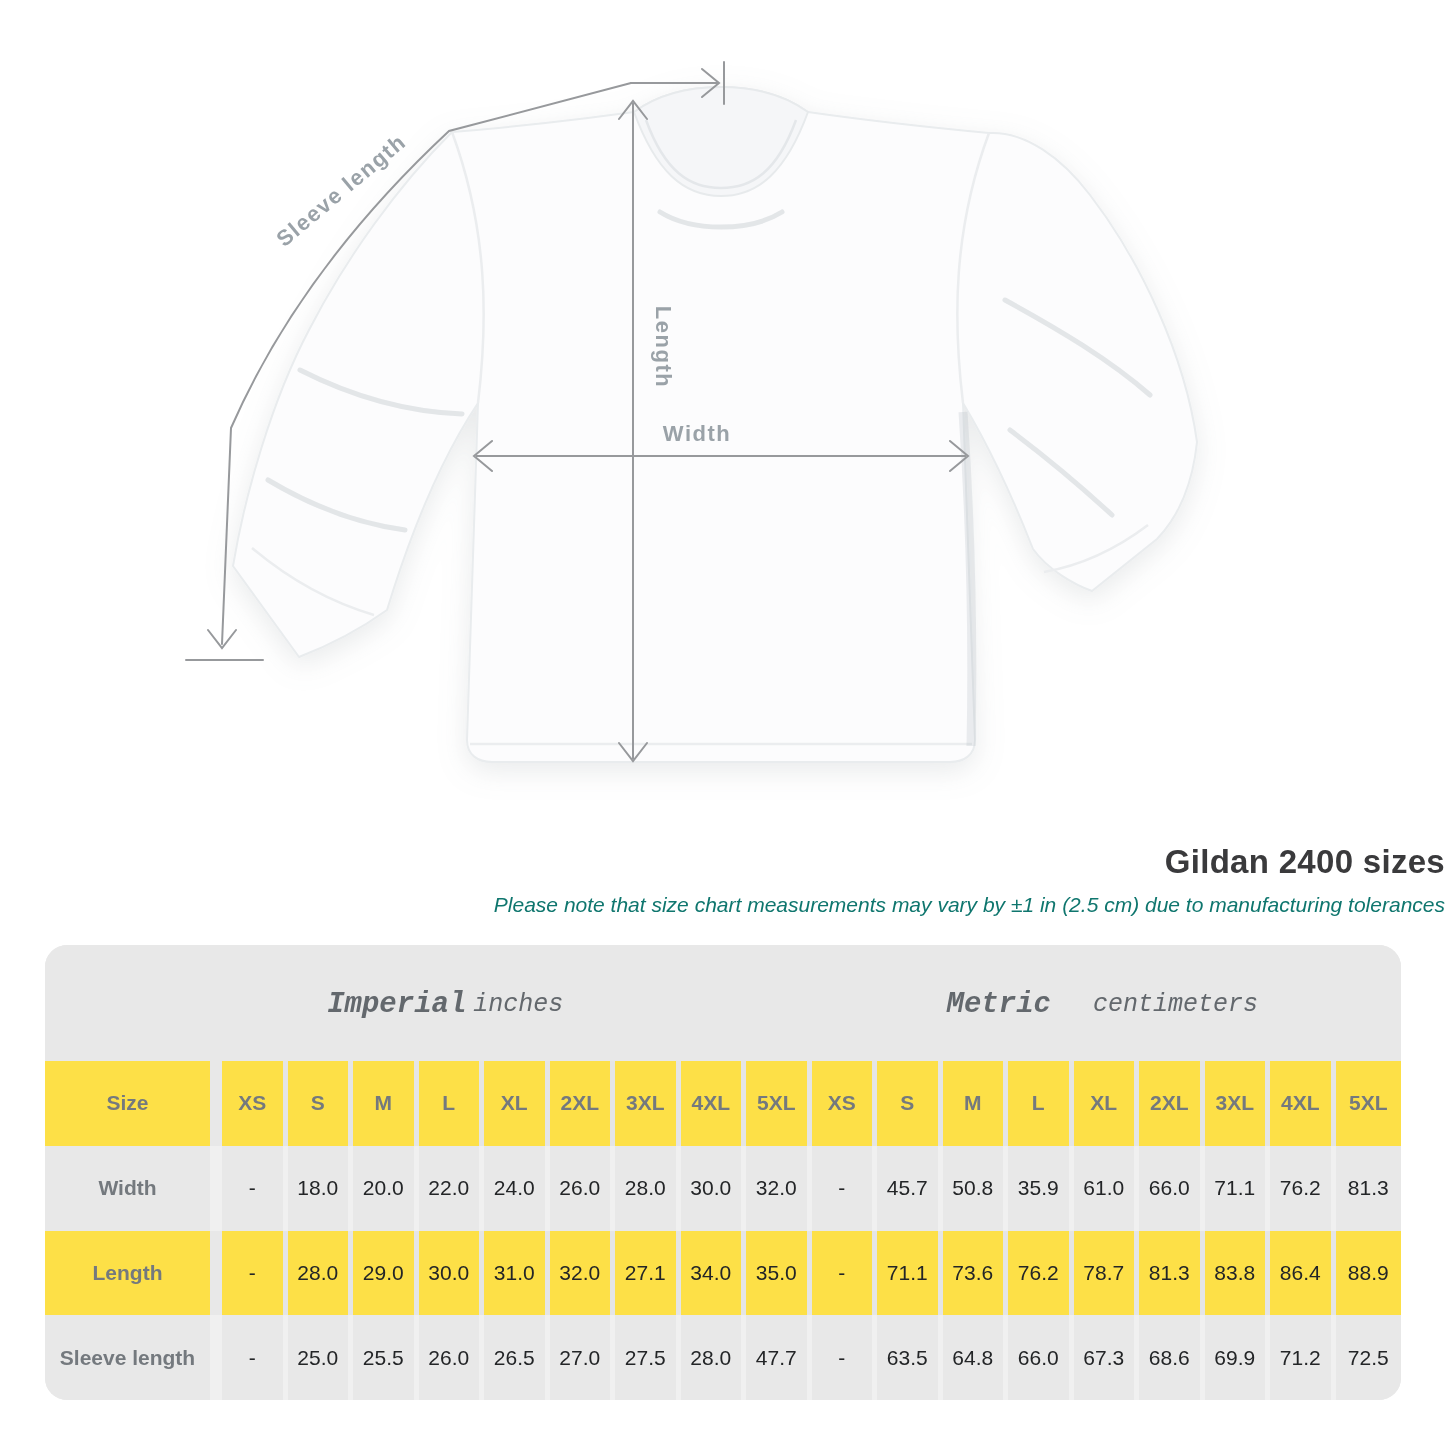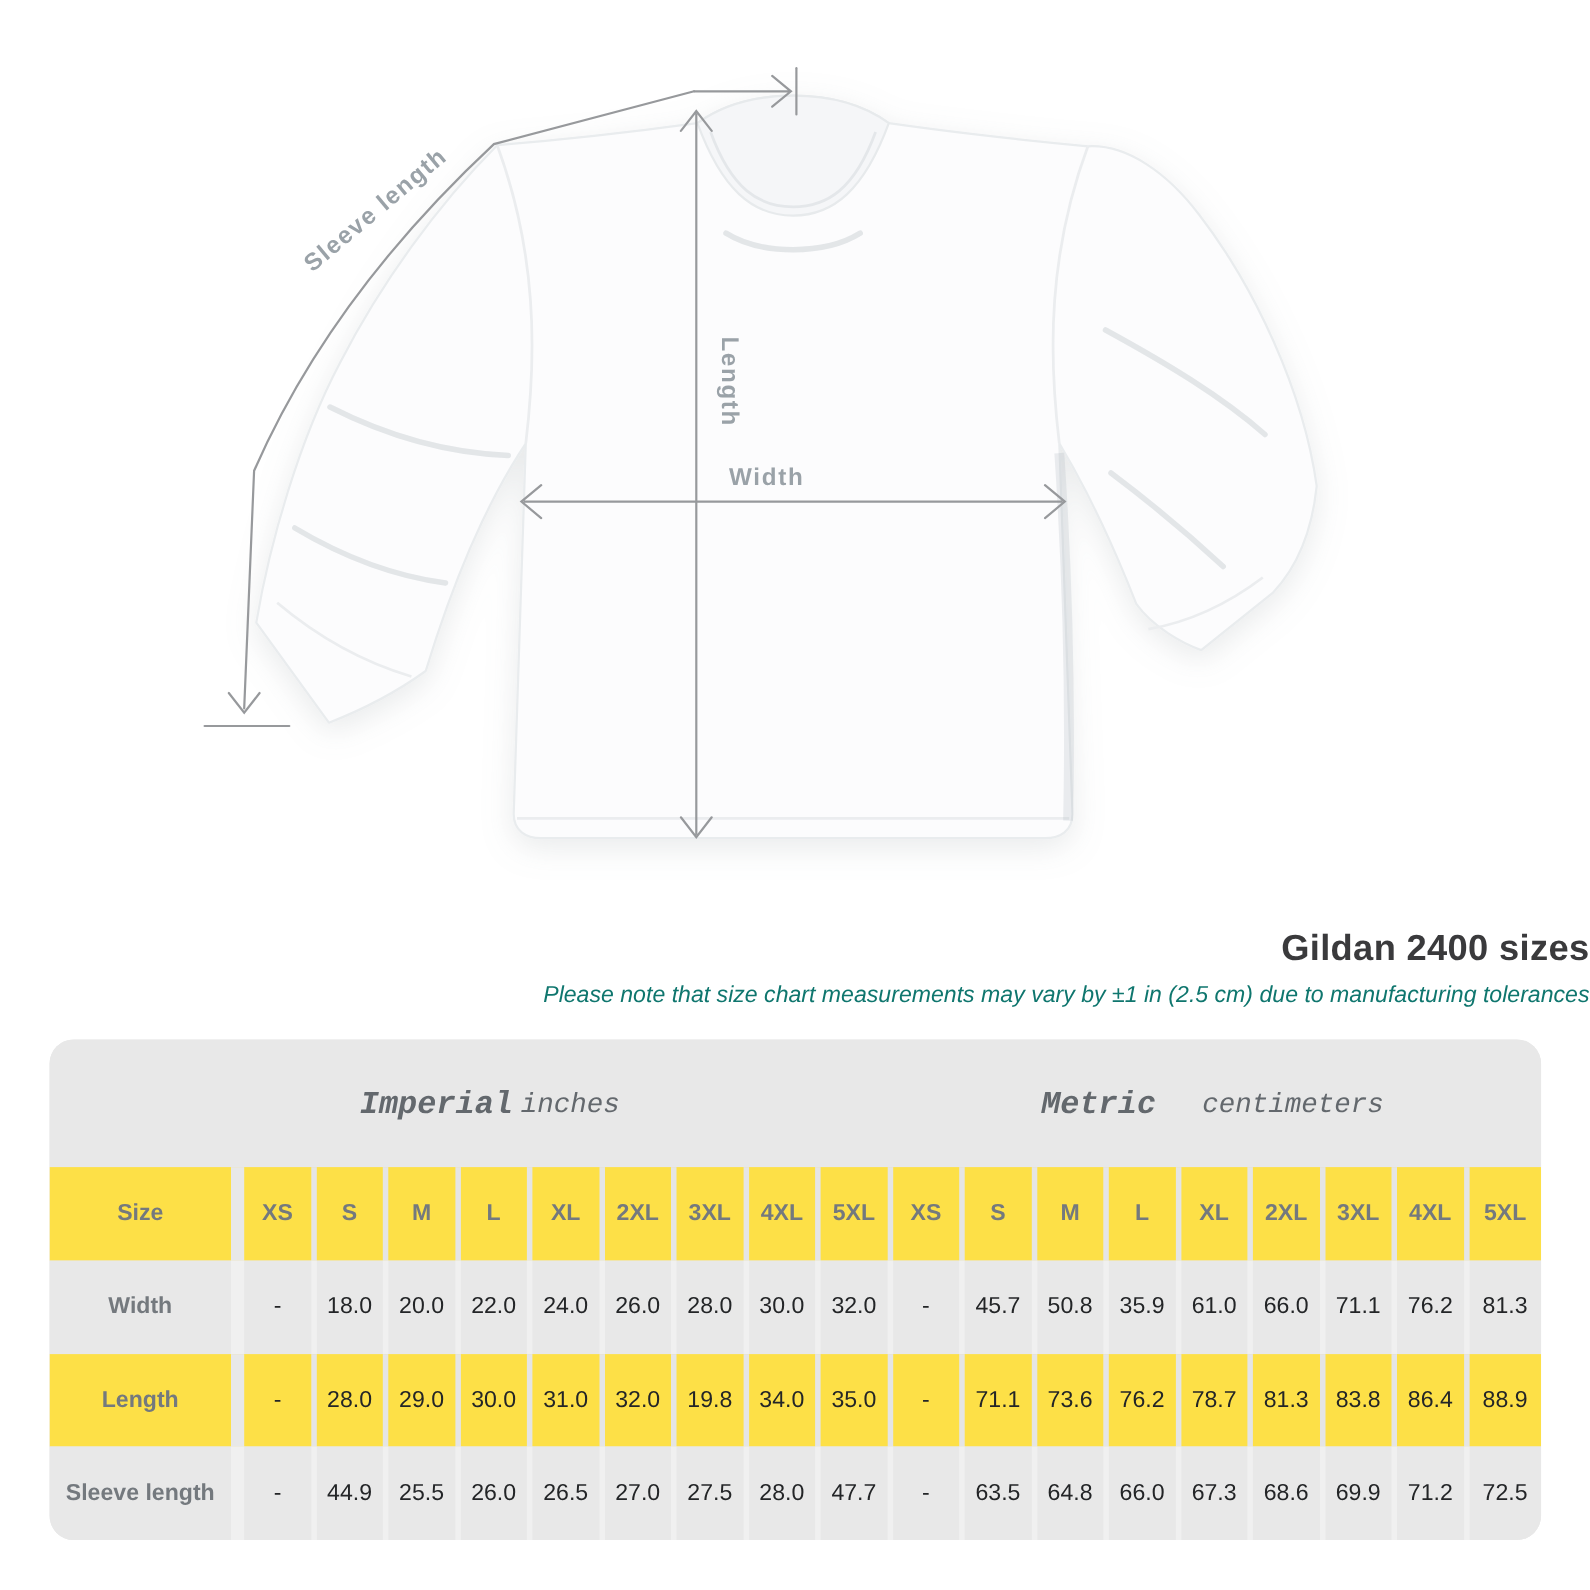--- a/index.html
+++ b/index.html
@@ -169,38 +169,38 @@
         </div>
         <div class="trow r-white">
           <div class="cell lab ng">Length</div>
           <div class="cell gapcell"></div>
           <div class="cell">-</div>
           <div class="cell">28.0</div>
           <div class="cell">29.0</div>
           <div class="cell">30.0</div>
           <div class="cell">31.0</div>
           <div class="cell">32.0</div>
-          <div class="cell">19.8</div>
+          <div class="cell">27.1</div>
           <div class="cell">34.0</div>
           <div class="cell">35.0</div>
           <div class="cell">-</div>
           <div class="cell">71.1</div>
           <div class="cell">73.6</div>
           <div class="cell">76.2</div>
           <div class="cell">78.7</div>
           <div class="cell">81.3</div>
           <div class="cell">83.8</div>
           <div class="cell">86.4</div>
           <div class="cell ng">88.9</div>
         </div>
         <div class="trow r-gray">
           <div class="cell lab ng">Sleeve length</div>
           <div class="cell gapcell"></div>
           <div class="cell">-</div>
-          <div class="cell">44.9</div>
+          <div class="cell">25.0</div>
           <div class="cell">25.5</div>
           <div class="cell">26.0</div>
           <div class="cell">26.5</div>
           <div class="cell">27.0</div>
           <div class="cell">27.5</div>
           <div class="cell">28.0</div>
           <div class="cell">47.7</div>
           <div class="cell">-</div>
           <div class="cell">63.5</div>
           <div class="cell">64.8</div>

